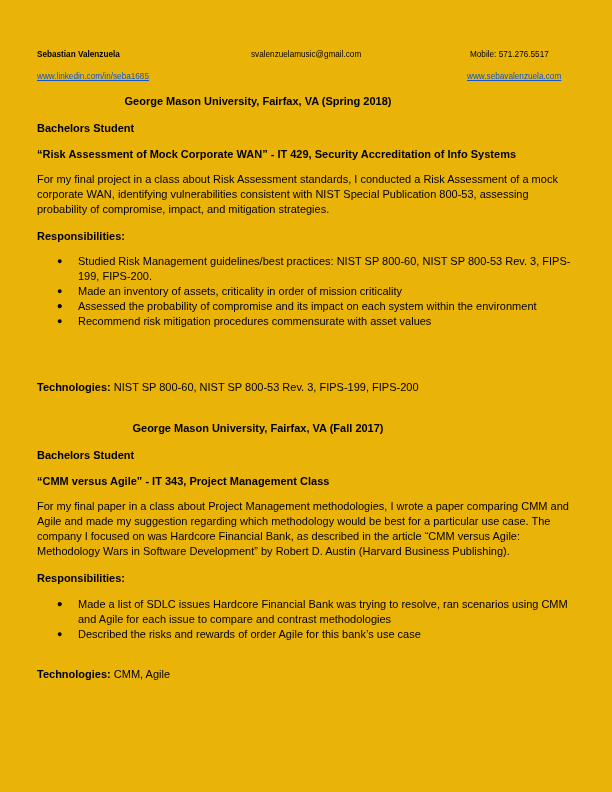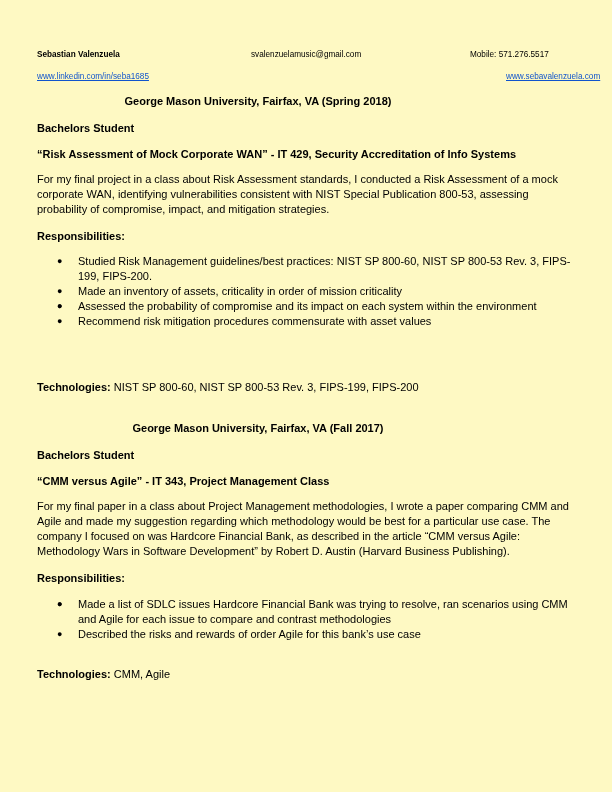--- a/index.html
+++ b/index.html
@@ -12,21 +12,21 @@
       height: 792px;
       position: relative;
       overflow: hidden;
       font-family: "Liberation Sans", sans-serif;
       color: #000000;
     }
     .page {
       position: absolute;
       left: 0; top: 0;
       width: 612px; height: 792px;
-      background: #fef9c3;
+      background: #eab308;
     }
     .abs { position: absolute; white-space: nowrap; }
     .hdr {
       font-size: 8.2px;
       line-height: 10px;
     }
     .bold { font-weight: bold; }
     .link {
       color: #1155cc;
       text-decoration: underline;
@@ -81,21 +81,21 @@
 </head>
 <body>
 
 <div class="page">
 
   <div class="abs hdr bold" style="left:37px; top:50px;">Sebastian Valenzuela</div>
   <div class="abs hdr" style="left:251px; top:50px;">svalenzuelamusic@gmail.com</div>
   <div class="abs hdr" style="left:470px; top:50px;">Mobile: 571.276.5517</div>
 
   <a class="abs hdr link" style="left:37px; top:72px;">www.linkedin.com/in/seba1685</a>
-  <a class="abs hdr link" style="left:467px; top:72px;margin-left:39px;">www.sebavalenzuela.com</a>
+  <a class="abs hdr link" style="left:467px; top:72px;">www.sebavalenzuela.com</a>
 
   <div class="center" style="top:94px;">George Mason University, Fairfax, VA (Spring 2018)</div>
 
   <div class="h-bold" style="top:121px;">Bachelors Student</div>
 
   <div class="h-bold" style="top:147px;">“Risk Assessment of Mock Corporate WAN” - IT 429, Security Accreditation of Info Systems</div>
 
   <div class="para" style="top:172px;">For my final project in a class about Risk Assessment standards, I conducted a Risk Assessment of a mock corporate WAN, identifying vulnerabilities consistent with NIST Special Publication 800-53, assessing probability of compromise, impact, and mitigation strategies.</div>
 
   <div class="h-bold" style="top:229px;">Responsibilities:</div>

